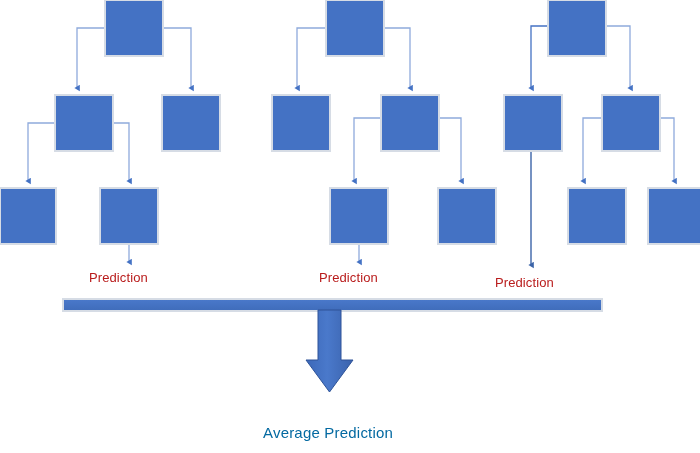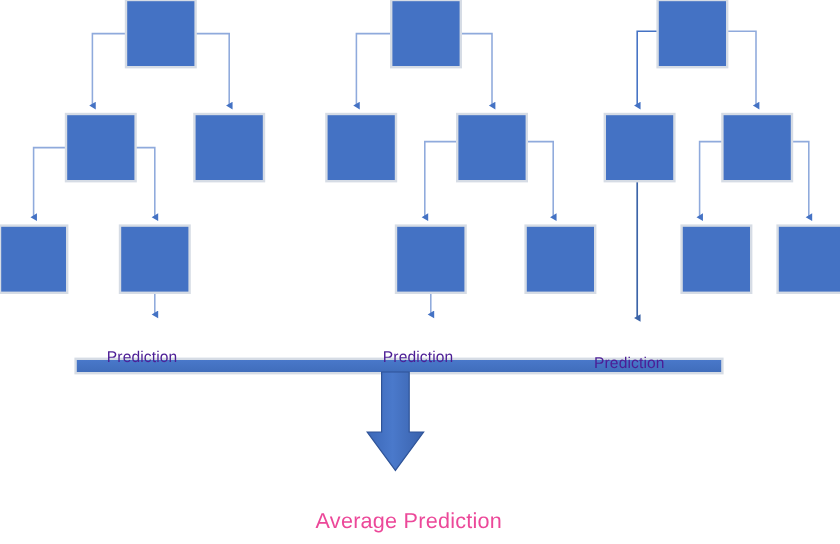--- a/index.html
+++ b/index.html
@@ -20,32 +20,31 @@
   }
   #diagram-svg {
     position: absolute;
     left: 0;
     top: 0;
     width: 700px;
     height: 453px;
   }
   .node-label {
     position: absolute;
-    color: #4c1d95;
+    color: #b91c1c;
     font-family: "Liberation Sans", sans-serif;
     font-size: 13px;
     white-space: nowrap;
     letter-spacing: 0.1px;
-    margin-top: 20px;
   }
   .avg-label {
     position: absolute;
-    color: #ec4899;
+    color: #0369a1;
     font-family: "Liberation Sans", sans-serif;
-    font-size: 18px;
+    font-size: 15px;
     white-space: nowrap;
     letter-spacing: 0.2px;
   }
 </style>
 </head>
 <body>
 
 <div id="canvas">
 
   <svg id="diagram-svg" viewBox="0 0 700 453">

